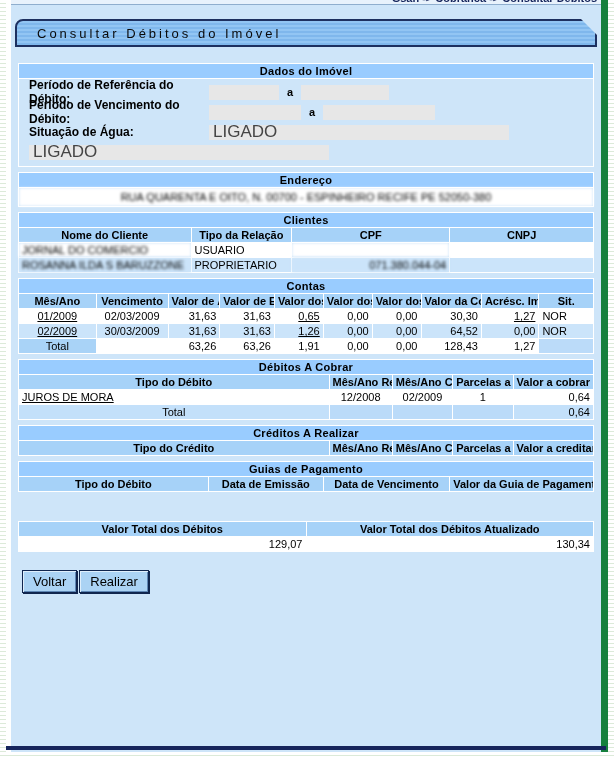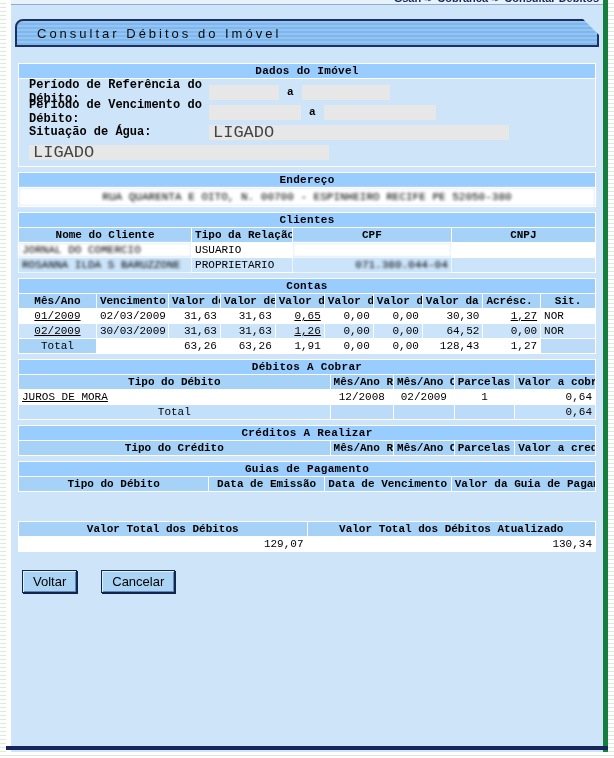--- a/index.html
+++ b/index.html
@@ -5,21 +5,21 @@
   * { box-sizing: border-box; }
   html,body { margin:0; padding:0; }
   body {
     width:614px; height:758px; overflow:hidden;
     font-family:"Liberation Sans", sans-serif;
     background:repeating-linear-gradient(180deg,#ffffff 0 3px,#dcead9 3px 4px);
   }
   .page {
     margin:0 6px; height:752px;
     background:#CEE5F9;
-    border-left:5px solid #ffffff; border-right:5px solid #15803d;
+    border-left:5px solid #ffffff; border-right:7px solid #15803d;
     position:relative;
   }
   
   .crumbbar {
     height:5px; overflow:hidden; background:#E8F2FC;
     border-bottom:1px solid #8FAECE;
   }
   .crumbbar .crumbtext {
     display:block; text-align:right; padding-right:4px;
     font-size:11px; font-weight:bold; color:#16255C; margin-top:-8px;
@@ -32,21 +32,21 @@
     border:2px solid #1D3060;
     border-radius:8px 0 0 0;
     clip-path:polygon(0 0, calc(100% - 16px) 0, 100% 16px, 100% 100%, 0 100%);
     display:flex; align-items:center;
     padding-left:20px;
   }
   .titlebar .title {
     font-size:13px; color:#0A0A0A; letter-spacing:3px; font-weight:normal;
   }
   .content { padding:16px 3px 0 3px; }
-  .section { margin:0 4px 5px 4px;font-family:Liberation Mono, monospace; }
+  .section { margin:0 4px 5px 4px; }
   table.tbl { width:100%; border-collapse:collapse; table-layout:fixed; background:#CEE5F9; }
   table.tbl td {
     border:1px solid #ffffff; font-size:11px; color:#000;
     padding:1px 3px; height:15px; overflow:hidden; white-space:nowrap;
   }
   td.caption {
     background:#99CCFF; font-weight:bold; font-size:12px;
     text-align:center; height:18px; letter-spacing:.3px;
   }
   td.hdr {
@@ -65,21 +65,21 @@
   .fields { padding:3px 4px 4px 4px; border:1px solid #fff; border-top:none; background:#CEE5F9; }
   .frow { display:flex; align-items:center; height:20px; padding-left:6px; }
   .flabel { width:180px; font-weight:bold; font-size:12px; color:#000; flex:none; }
   .ibox {
     background:#E7E7E7; height:15px; font-size:17px; color:#454545;
     display:inline-flex; align-items:center; padding:0 4px; flex:none;
   }
   .sep { font-size:11px; font-weight:bold; margin:0 8px; }
   .addr-row { background:#fff; border:1px solid #fff; text-align:center; font-size:11px; height:17px; line-height:16px; }
   
-  .btnrow { margin:18px 0 0 8px; display:flex; gap:24px; }
+  .btnrow { margin:18px 0 0 8px; display:flex; gap:2px; }
   button.btn {
     font-family:"Liberation Sans", sans-serif; font-size:13px; color:#000;
     background:#ABD3F4; border:1px solid #10264F; height:23px; padding:0 10px;
     box-shadow:inset 1px 1px 0 #DFEFFC, inset -1px -1px 0 #5E87B6, 1px 1px 0 #10264F;
     cursor:pointer;
   }
   .bottombar { position:absolute; left:-5px; right:-5px; bottom:2px; height:4px; background:#16255C; }
   .gap-lg { height:24px; }
 </style>
 </head>
@@ -345,19 +345,19 @@
         <tr class="r0">
           <td class="num">129,07</td>
           <td class="num">130,34</td>
         </tr>
       </tbody>
         </table>
     </div>
 
     <div class="btnrow">
       <button class="btn">Voltar</button>
-      <button class="btn">Cancelar</button>
+      <button class="btn">Realizar</button>
     </div>
 
   </div>
 
   <div class="bottombar"></div>
 </div>
 
 </body></html>

